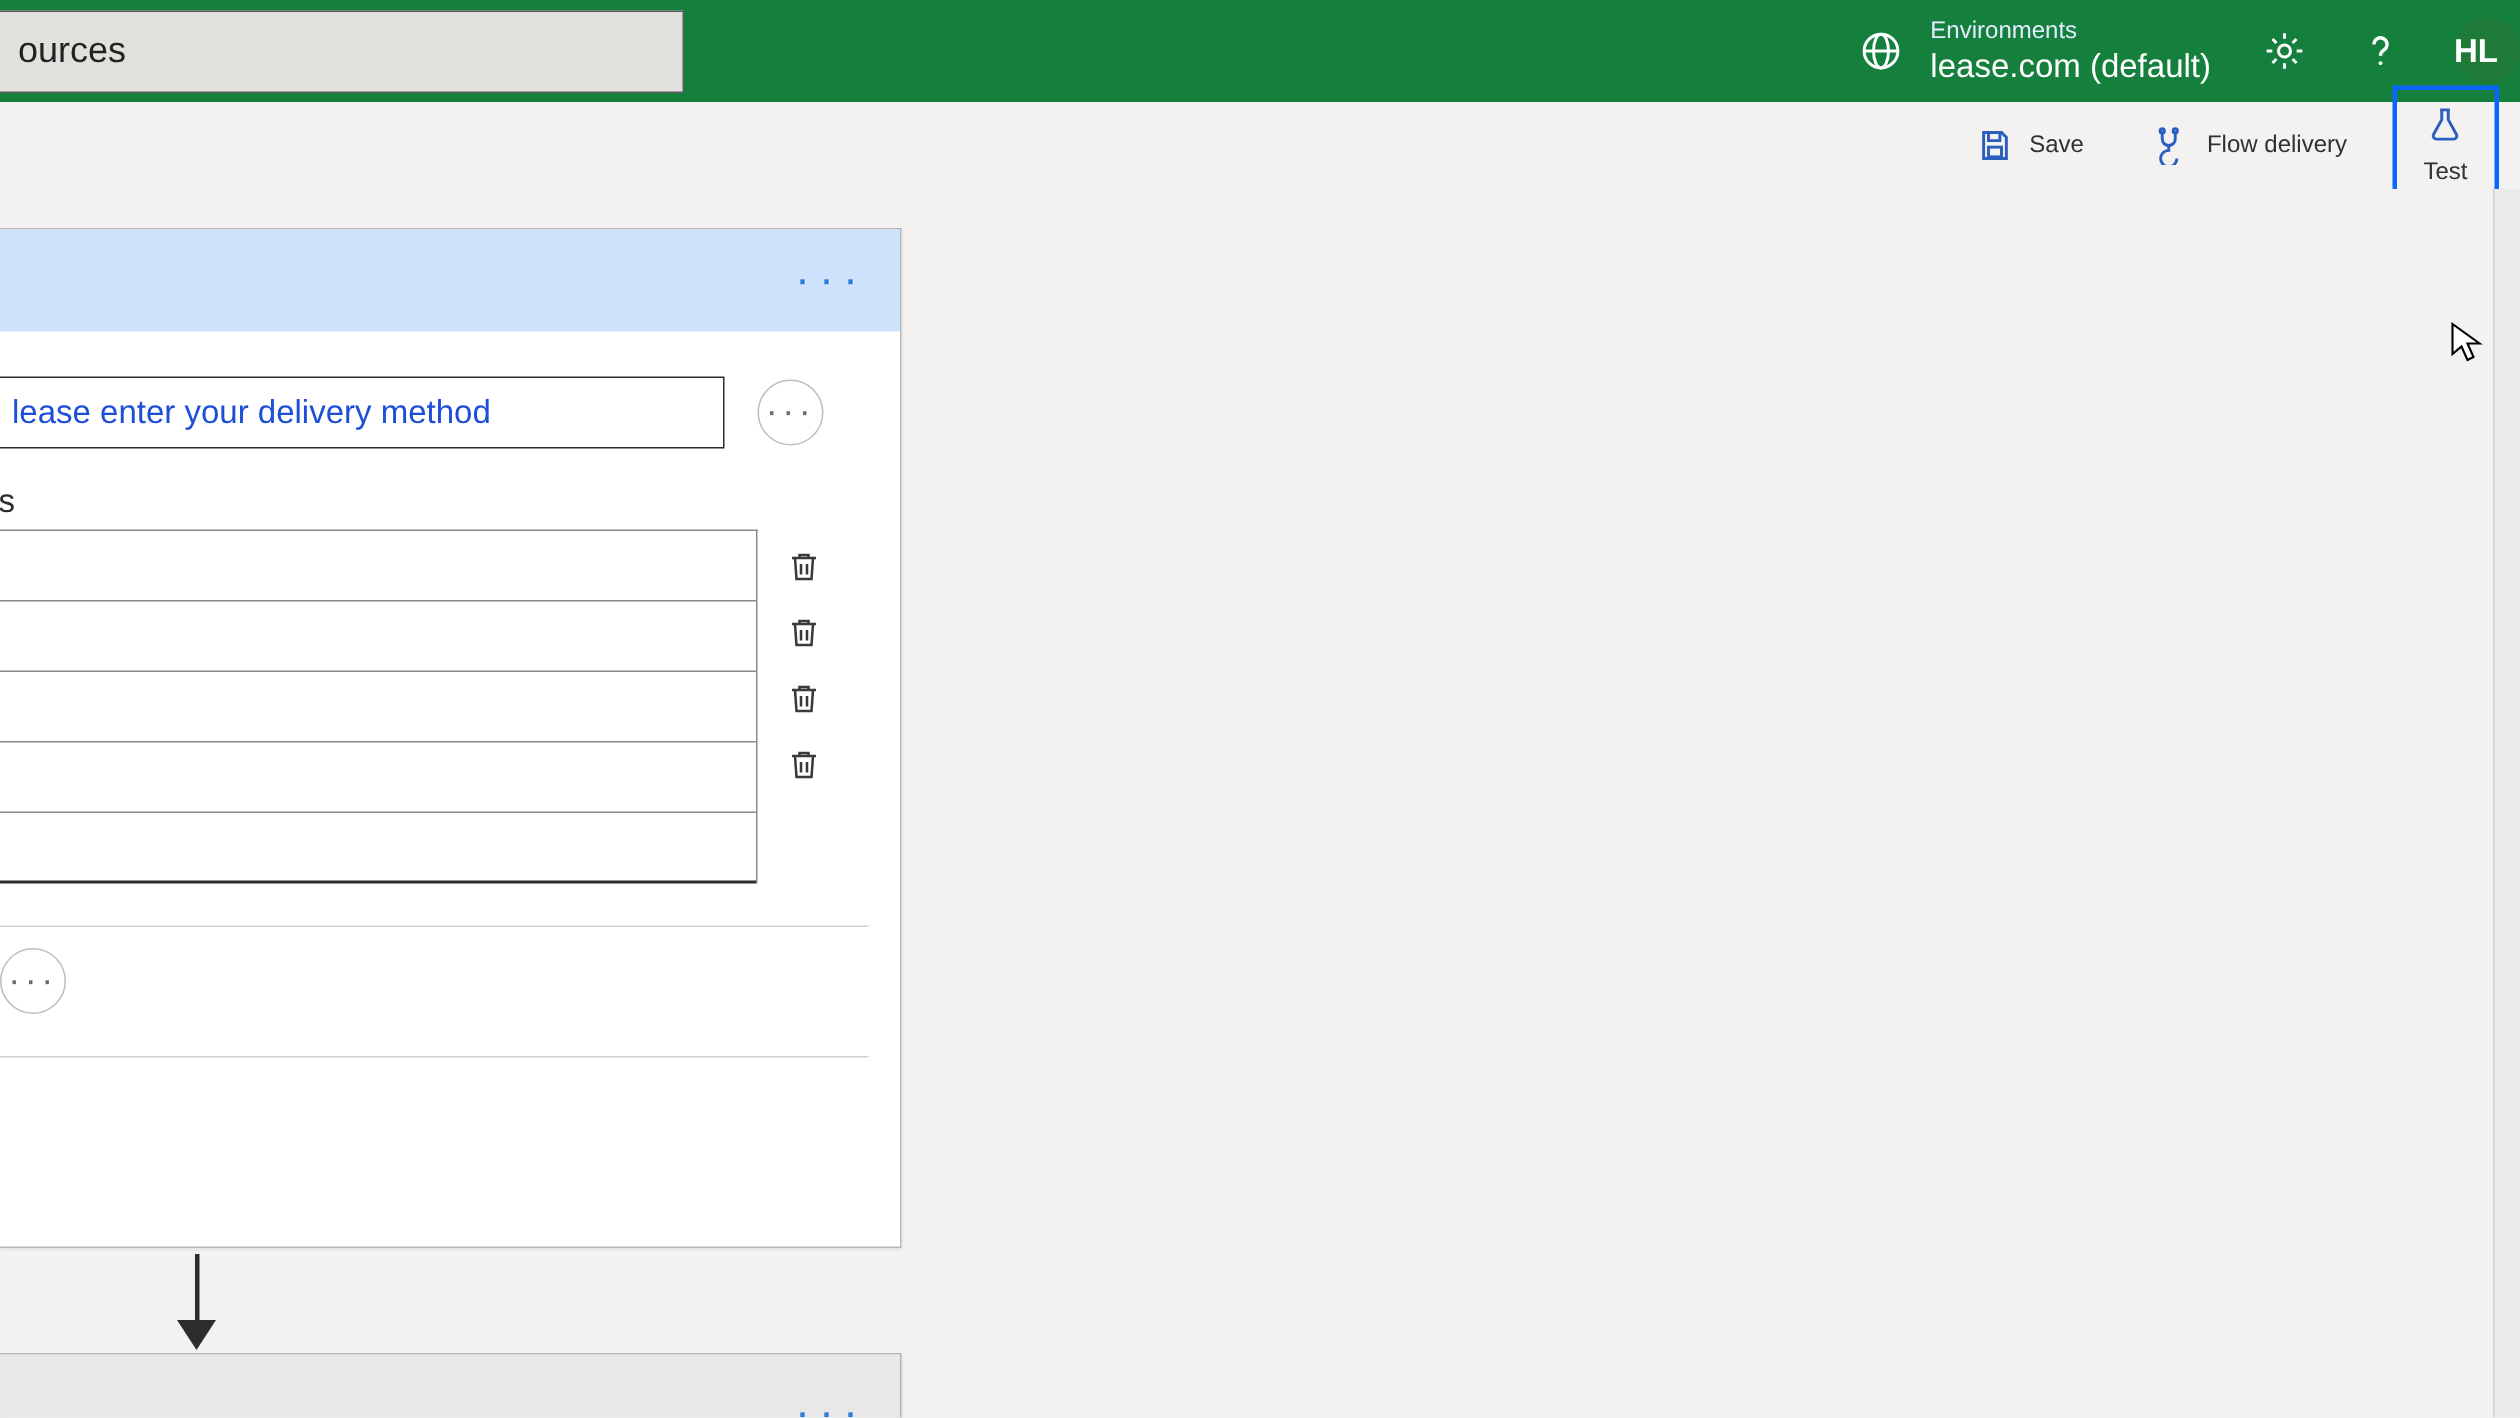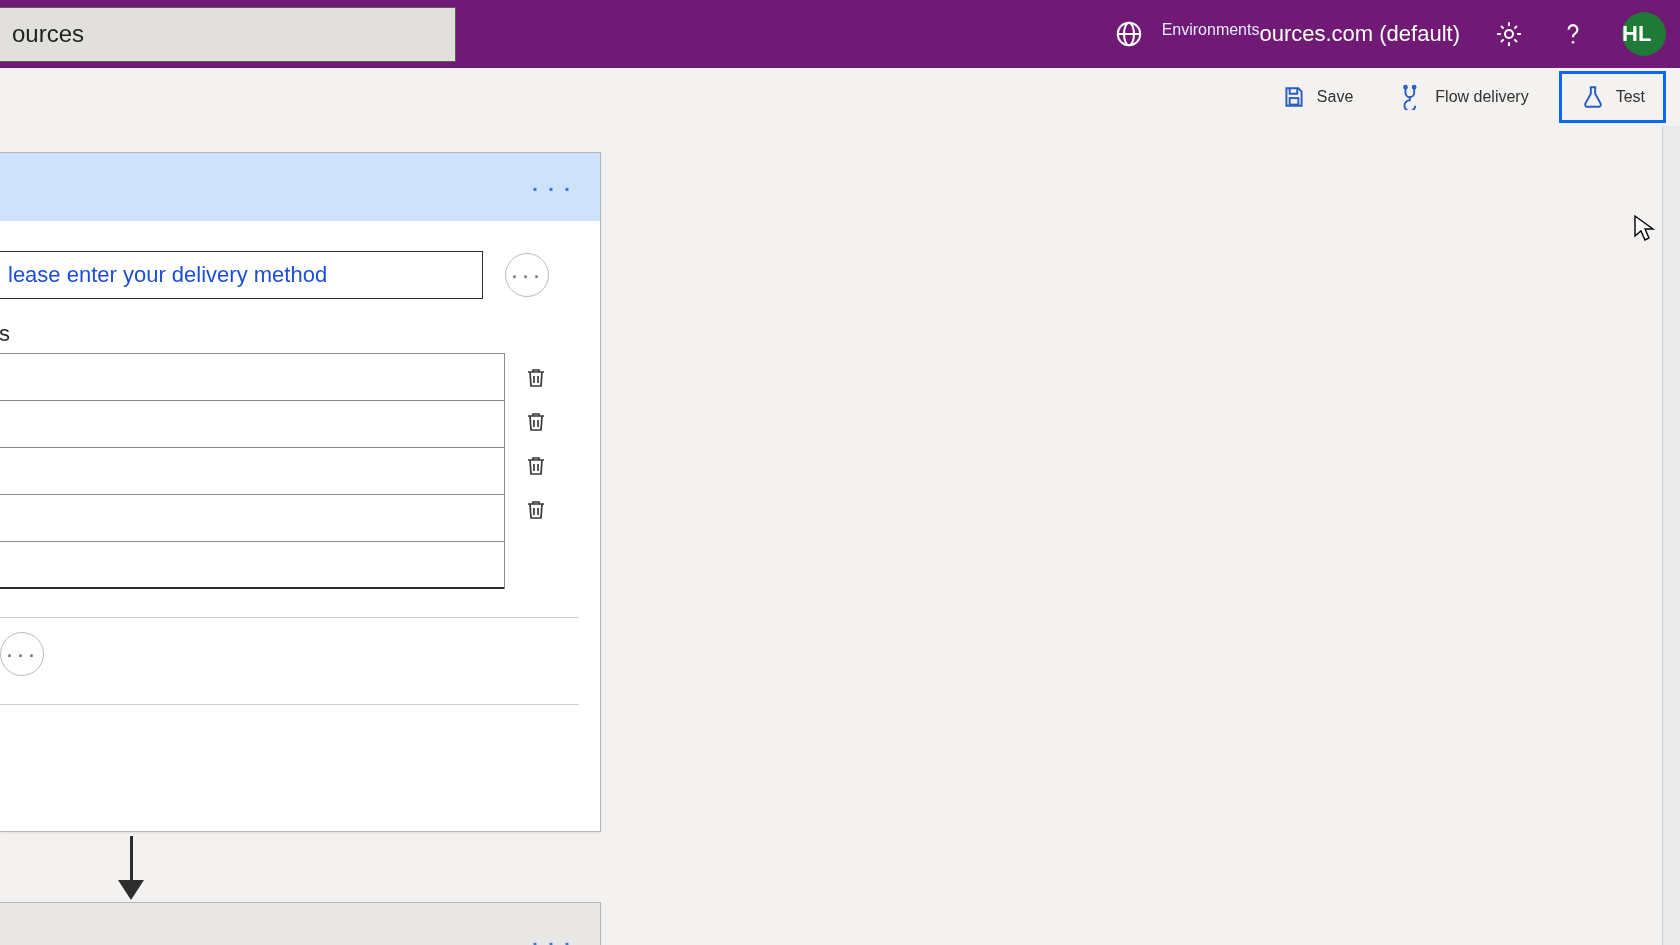--- a/index.html
+++ b/index.html
@@ -2,25 +2,25 @@
 <html><head>
 <meta charset="utf-8">
 <style>
   * { box-sizing: border-box; margin: 0; padding: 0; }
   html, body { width: 1680px; height: 945px; font-family: "Segoe UI", Arial, sans-serif; overflow: hidden; background: #f3f2f1; }
 
   
   .topbar {
     width: 100%;
     height: 68px;
-    background: #701a75;
+    background: #15803d;
     display: flex;
     align-items: center;
     justify-content: space-between;
-    padding-right: 14px;
+    padding-right: 0;
   }
   .search-box {
     height: 55px;
     width: 456px;
     background: #e1e0dd;
     border: 1px solid #5c5c5c;
     border-left: none;
     display: flex;
     align-items: center;
     padding: 0 12px;
@@ -31,21 +31,21 @@
     display: flex;
     align-items: center;
     gap: 34px;
   }
   .env-block {
     display: flex;
     align-items: center;
     gap: 18px;
     color: #fff;
   }
-  .env-text { display: flex; flex-direction: row; line-height: 1.15; }
+  .env-text { display: flex; flex-direction: column; line-height: 1.15; }
   .env-label { font-size: 16px; color: #e4ecff; }
   .env-name  { font-size: 22px; color: #fff; }
   .top-icon  { width: 30px; height: 30px; display:flex; align-items:center; justify-content:center; }
   .avatar {
     width: 44px; height: 44px; border-radius: 50%;
     background: #1e7a36; color:#fff; font-size: 22px; font-weight:600;
     display:flex; align-items:center; justify-content:flex-start;
   }
 
   
@@ -60,21 +60,21 @@
     gap: 14px;
   }
   .tool-btn {
     display:flex; align-items:center; gap:10px;
     font-size: 16px; color:#323130;
     padding: 8px 14px;
     border: 2px solid transparent;
     background: transparent;
     cursor: pointer;
   }
-  .tool-btn.highlight { border: 3px solid #0b66ff; padding: 10px 18px; }
+  .tool-btn.highlight { border: 3px solid #0b66ff; padding: 10px 18px; flex-direction: column; }
   .tool-btn svg, .top-icon svg { display:block; }
 
   
   .canvas {
     position: relative;
     width: 100%;
     height: calc(945px - 68px - 58px);
     background: #f3f2f1;
   }
   .card {
@@ -179,21 +179,21 @@
     <div class="env-block">
       <span class="top-icon">
         <svg width="30" height="30" viewBox="0 0 24 24" fill="none" stroke="#fff" stroke-width="1.6">
           <circle cx="12" cy="12" r="9"></circle>
           <ellipse cx="12" cy="12" rx="4" ry="9"></ellipse>
           <line x1="3" y1="12" x2="21" y2="12"></line>
         </svg>
       </span>
       <span class="env-text">
         <span class="env-label">Environments</span>
-        <span class="env-name">ources.com (default)</span>
+        <span class="env-name">lease.com (default)</span>
       </span>
     </div>
     <span class="top-icon">
       <svg width="30" height="30" viewBox="0 0 24 24" fill="none" stroke="#fff" stroke-width="1.6">
         <circle cx="12" cy="12" r="3.2"></circle>
         <path d="M12 2.5v3M12 18.5v3M21.5 12h-3M5.5 12h-3M18.4 5.6l-2.1 2.1M7.7 16.3l-2.1 2.1M18.4 18.4l-2.1-2.1M7.7 7.7 5.6 5.6"></path>
       </svg>
     </span>
     <span class="top-icon">
       <svg width="30" height="30" viewBox="0 0 24 24" fill="none" stroke="#fff" stroke-width="1.8">

